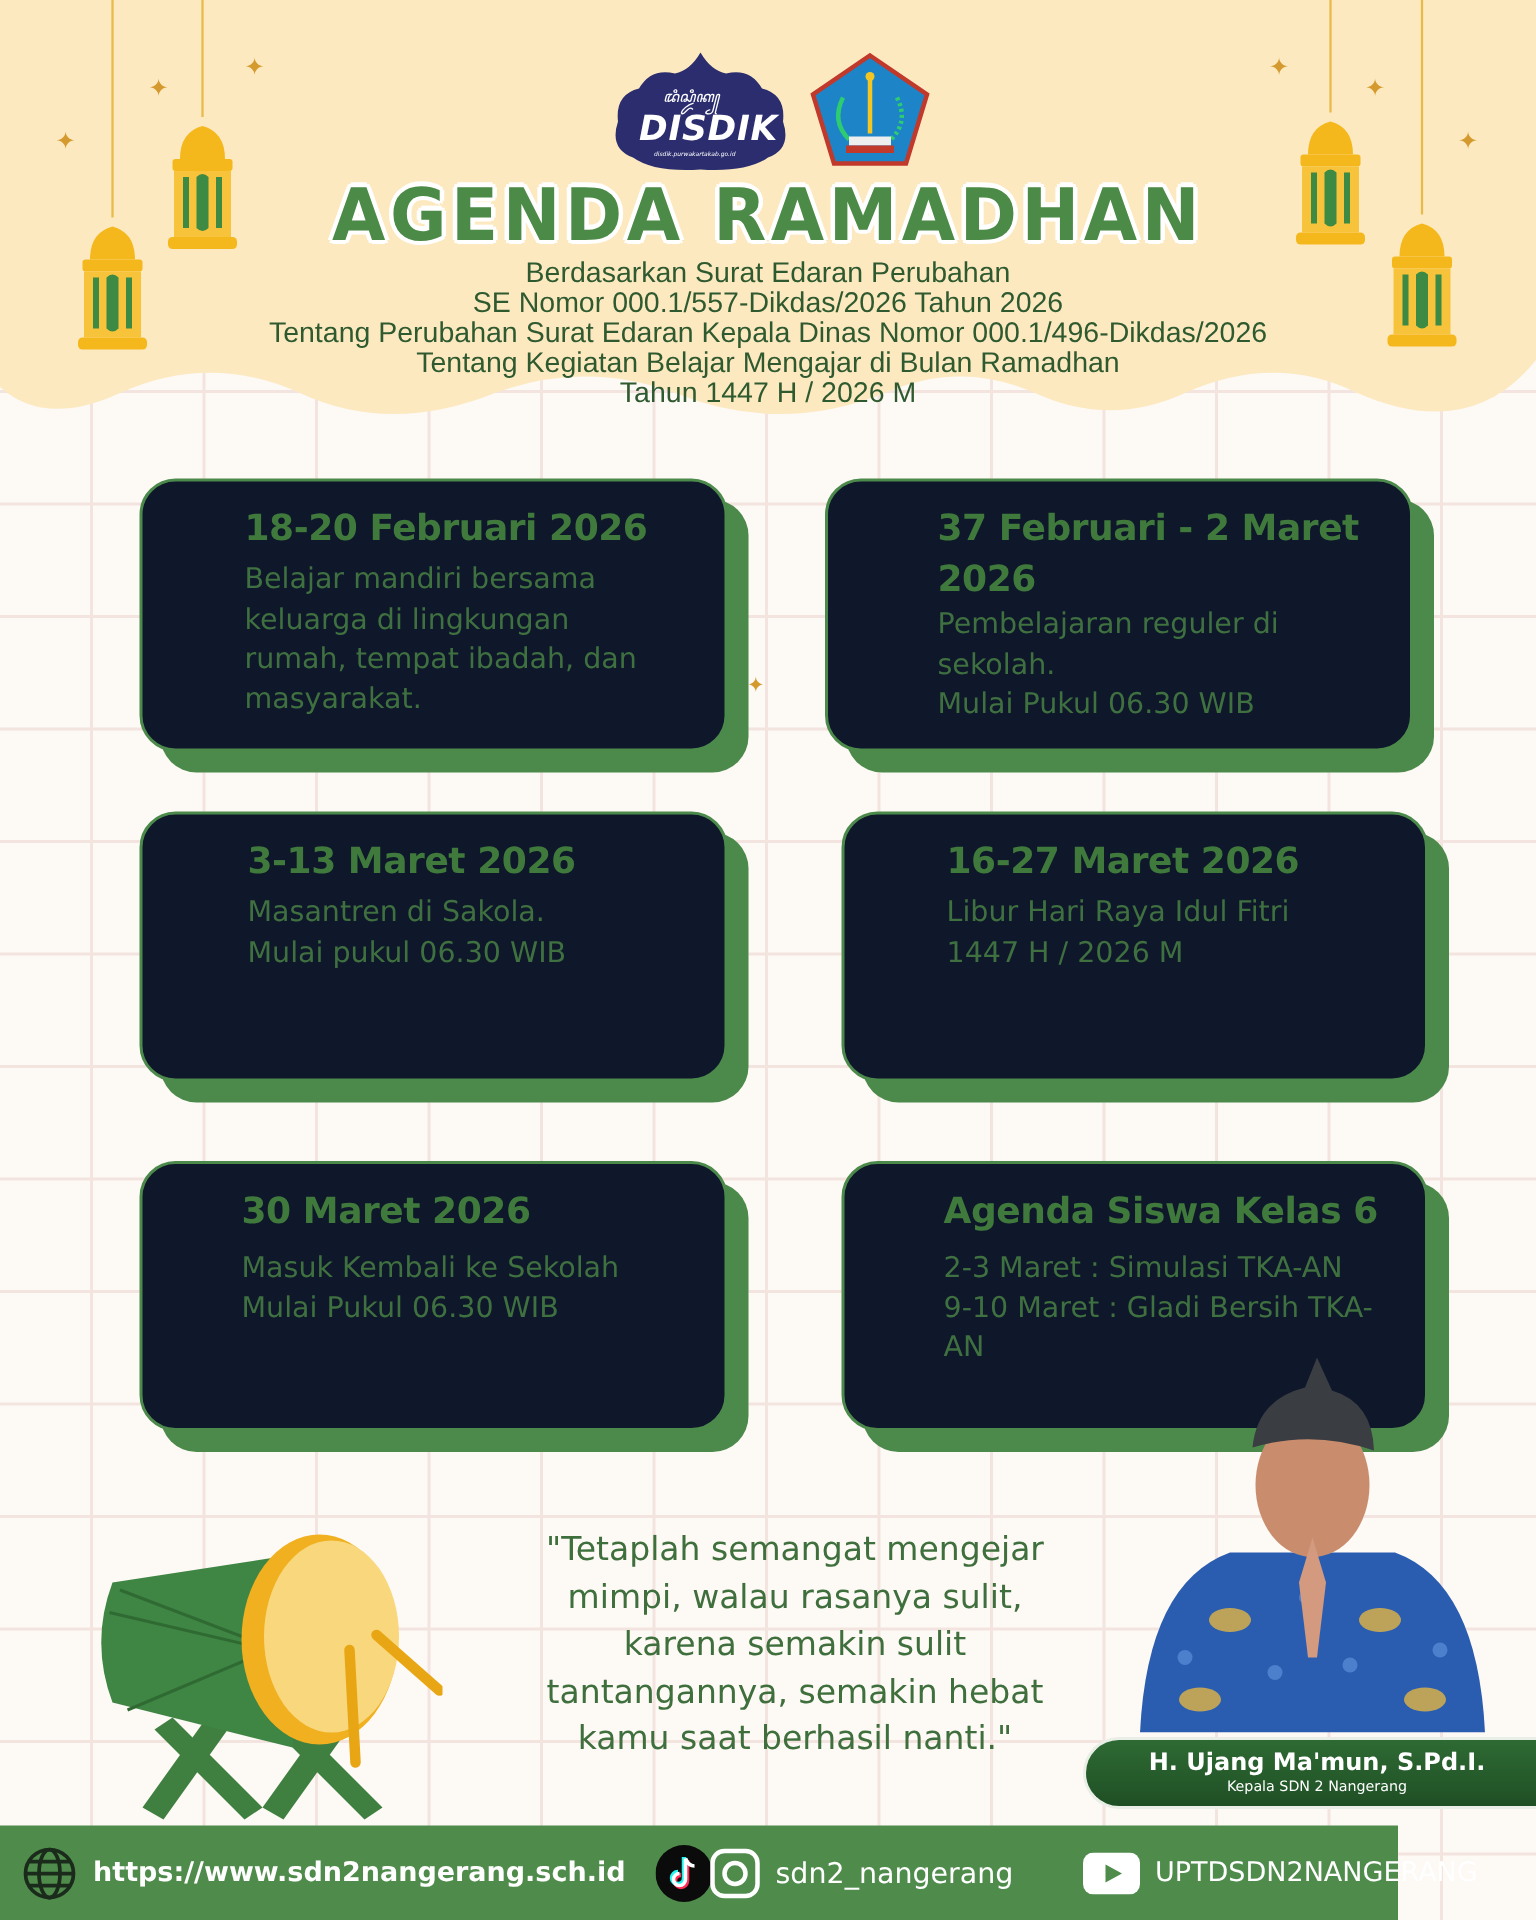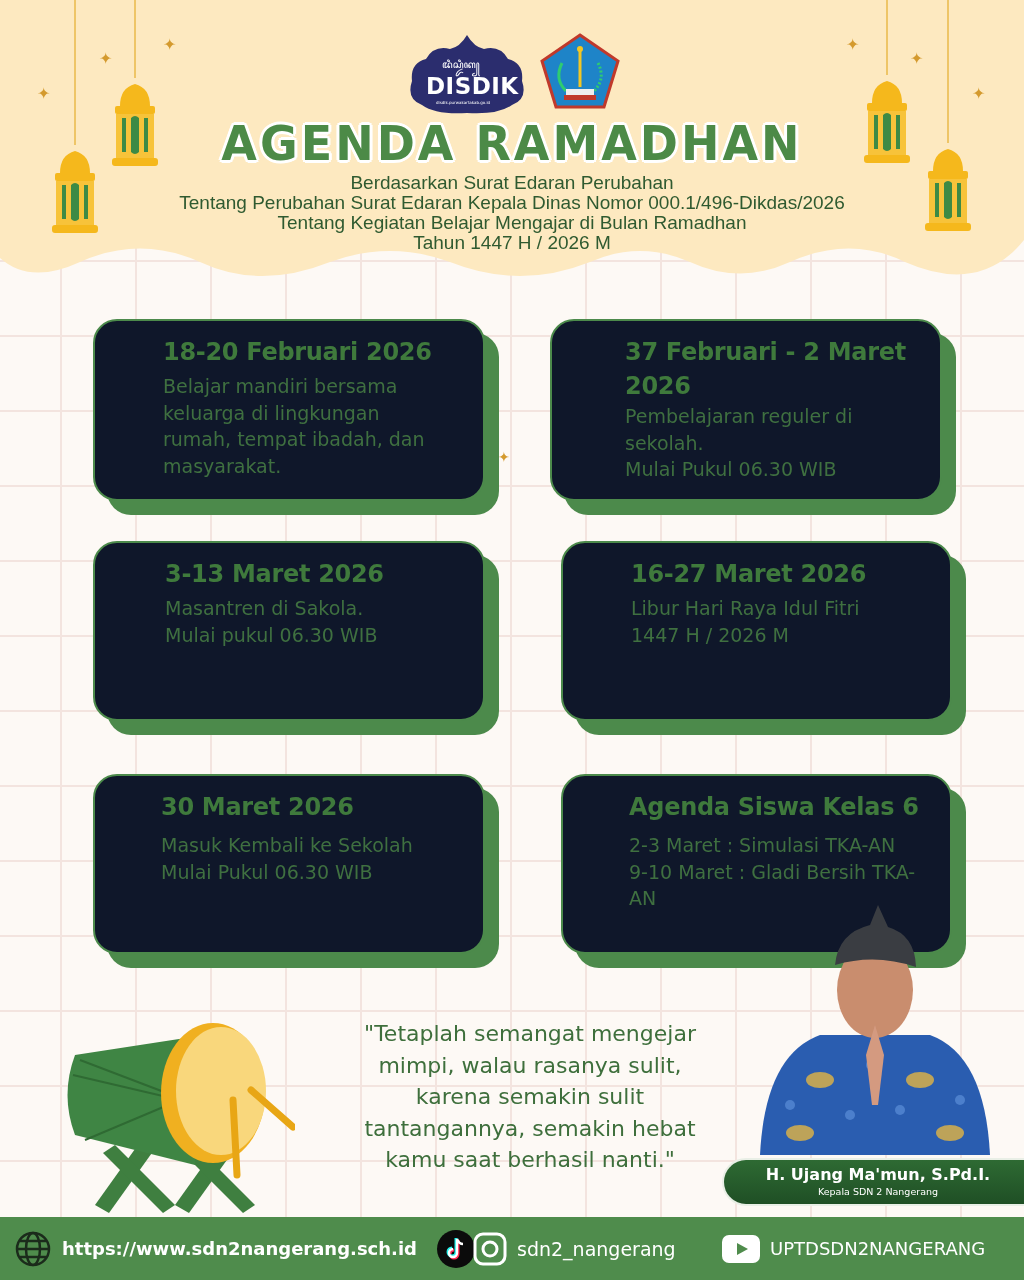--- a/index.html
+++ b/index.html
@@ -12,21 +12,21 @@
       linear-gradient(to right, #f3e4df 2px, transparent 2px),
       linear-gradient(to bottom, #f3e4df 2px, transparent 2px);
     background-size: 75px 75px;
     background-position: 60px 35px;
     color: #3c6b3a;
   }
   
   .header-bg {
     position: absolute; left: 0; top: 0; width: 1024px; height: 300px;
   }
-  .logos { position: absolute; top: 33px; left: 408px; display: flex; gap: 14px; align-items: flex-start; }
+  .logos { position: absolute; top: 33px; left: 408px; display: flex; gap: 14px; align-items: center; font-style: italic; }
   .disdik-logo { width: 118px; height: 82px; position: relative; }
   .school-logo { width: 80px; height: 78px; }
   .title {
     position: absolute; top: 116px; left: 0; width: 1024px; text-align: center;
     font-family: "DejaVu Sans", sans-serif; font-weight: bold; font-size: 46px;
     letter-spacing: 3px; color: #4c8a47;
     text-shadow: 3px 0 0 #fff, -3px 0 0 #fff, 0 3px 0 #fff, 0 -3px 0 #fff,
                  2px 2px 0 #fff, -2px -2px 0 #fff, 2px -2px 0 #fff, -2px 2px 0 #fff;
     transform: scaleY(1.05);
   }
@@ -67,21 +67,21 @@
   .nameplate {
     position: absolute; left: 722px; top: 1158px; width: 310px; height: 48px;
     background: linear-gradient(#2e6a33, #1f4f25); border-radius: 24px 0 0 24px;
     border: 2px solid #e9efe6; border-right: none;
     text-align: center; color: #fff; padding-top: 5px;
   }
   .np-name { font-family: "DejaVu Sans", sans-serif; font-weight: bold; font-size: 16px; line-height: 20px; }
   .np-role { font-family: "DejaVu Sans", sans-serif; font-size: 9.5px; line-height: 14px; }
 
   .footer {
-    position: absolute; left: 0; top: 1217px; width: 1024px; height: 63px;
+    position: absolute; left: 0; top: 1217px; width: 932px; height: 63px;
     background: #4f8c4c; display: flex; align-items: center; color: #fff;
   }
   .f-item { position: absolute; display: flex; align-items: center; }
   .f-text { font-family: "DejaVu Sans", sans-serif; font-size: 18px; white-space: nowrap; }
   .f-bold { font-weight: bold; font-size: 18px; }
   .sparkle { position: absolute; color: #d49a2e; font-size: 16px; line-height: 1; }
 </style>
 </head>
 <body>
 
@@ -153,20 +153,21 @@
       <rect x="26" y="56" width="28" height="6" fill="#eee"></rect>
       <rect x="24" y="62" width="32" height="5" fill="#c0392b"></rect>
     </svg>
   </div>
 </div>
 
 <div class="title">AGENDA RAMADHAN</div>
 
 <div class="subtitle">
   <div>Berdasarkan Surat Edaran Perubahan</div>
+  <div>SE Nomor 000.1/557-Dikdas/2026 Tahun 2026</div>
   <div>Tentang Perubahan Surat Edaran Kepala Dinas Nomor 000.1/496-Dikdas/2026</div>
   <div>Tentang Kegiatan Belajar Mengajar di Bulan Ramadhan</div>
   <div>Tahun 1447 H / 2026 M</div>
 </div>
 
 <div class="card c1">
   <div class="card-title">18-20 Februari 2026</div>
   <div class="card-body">Belajar mandiri bersama
 keluarga di lingkungan
 rumah, tempat ibadah, dan

